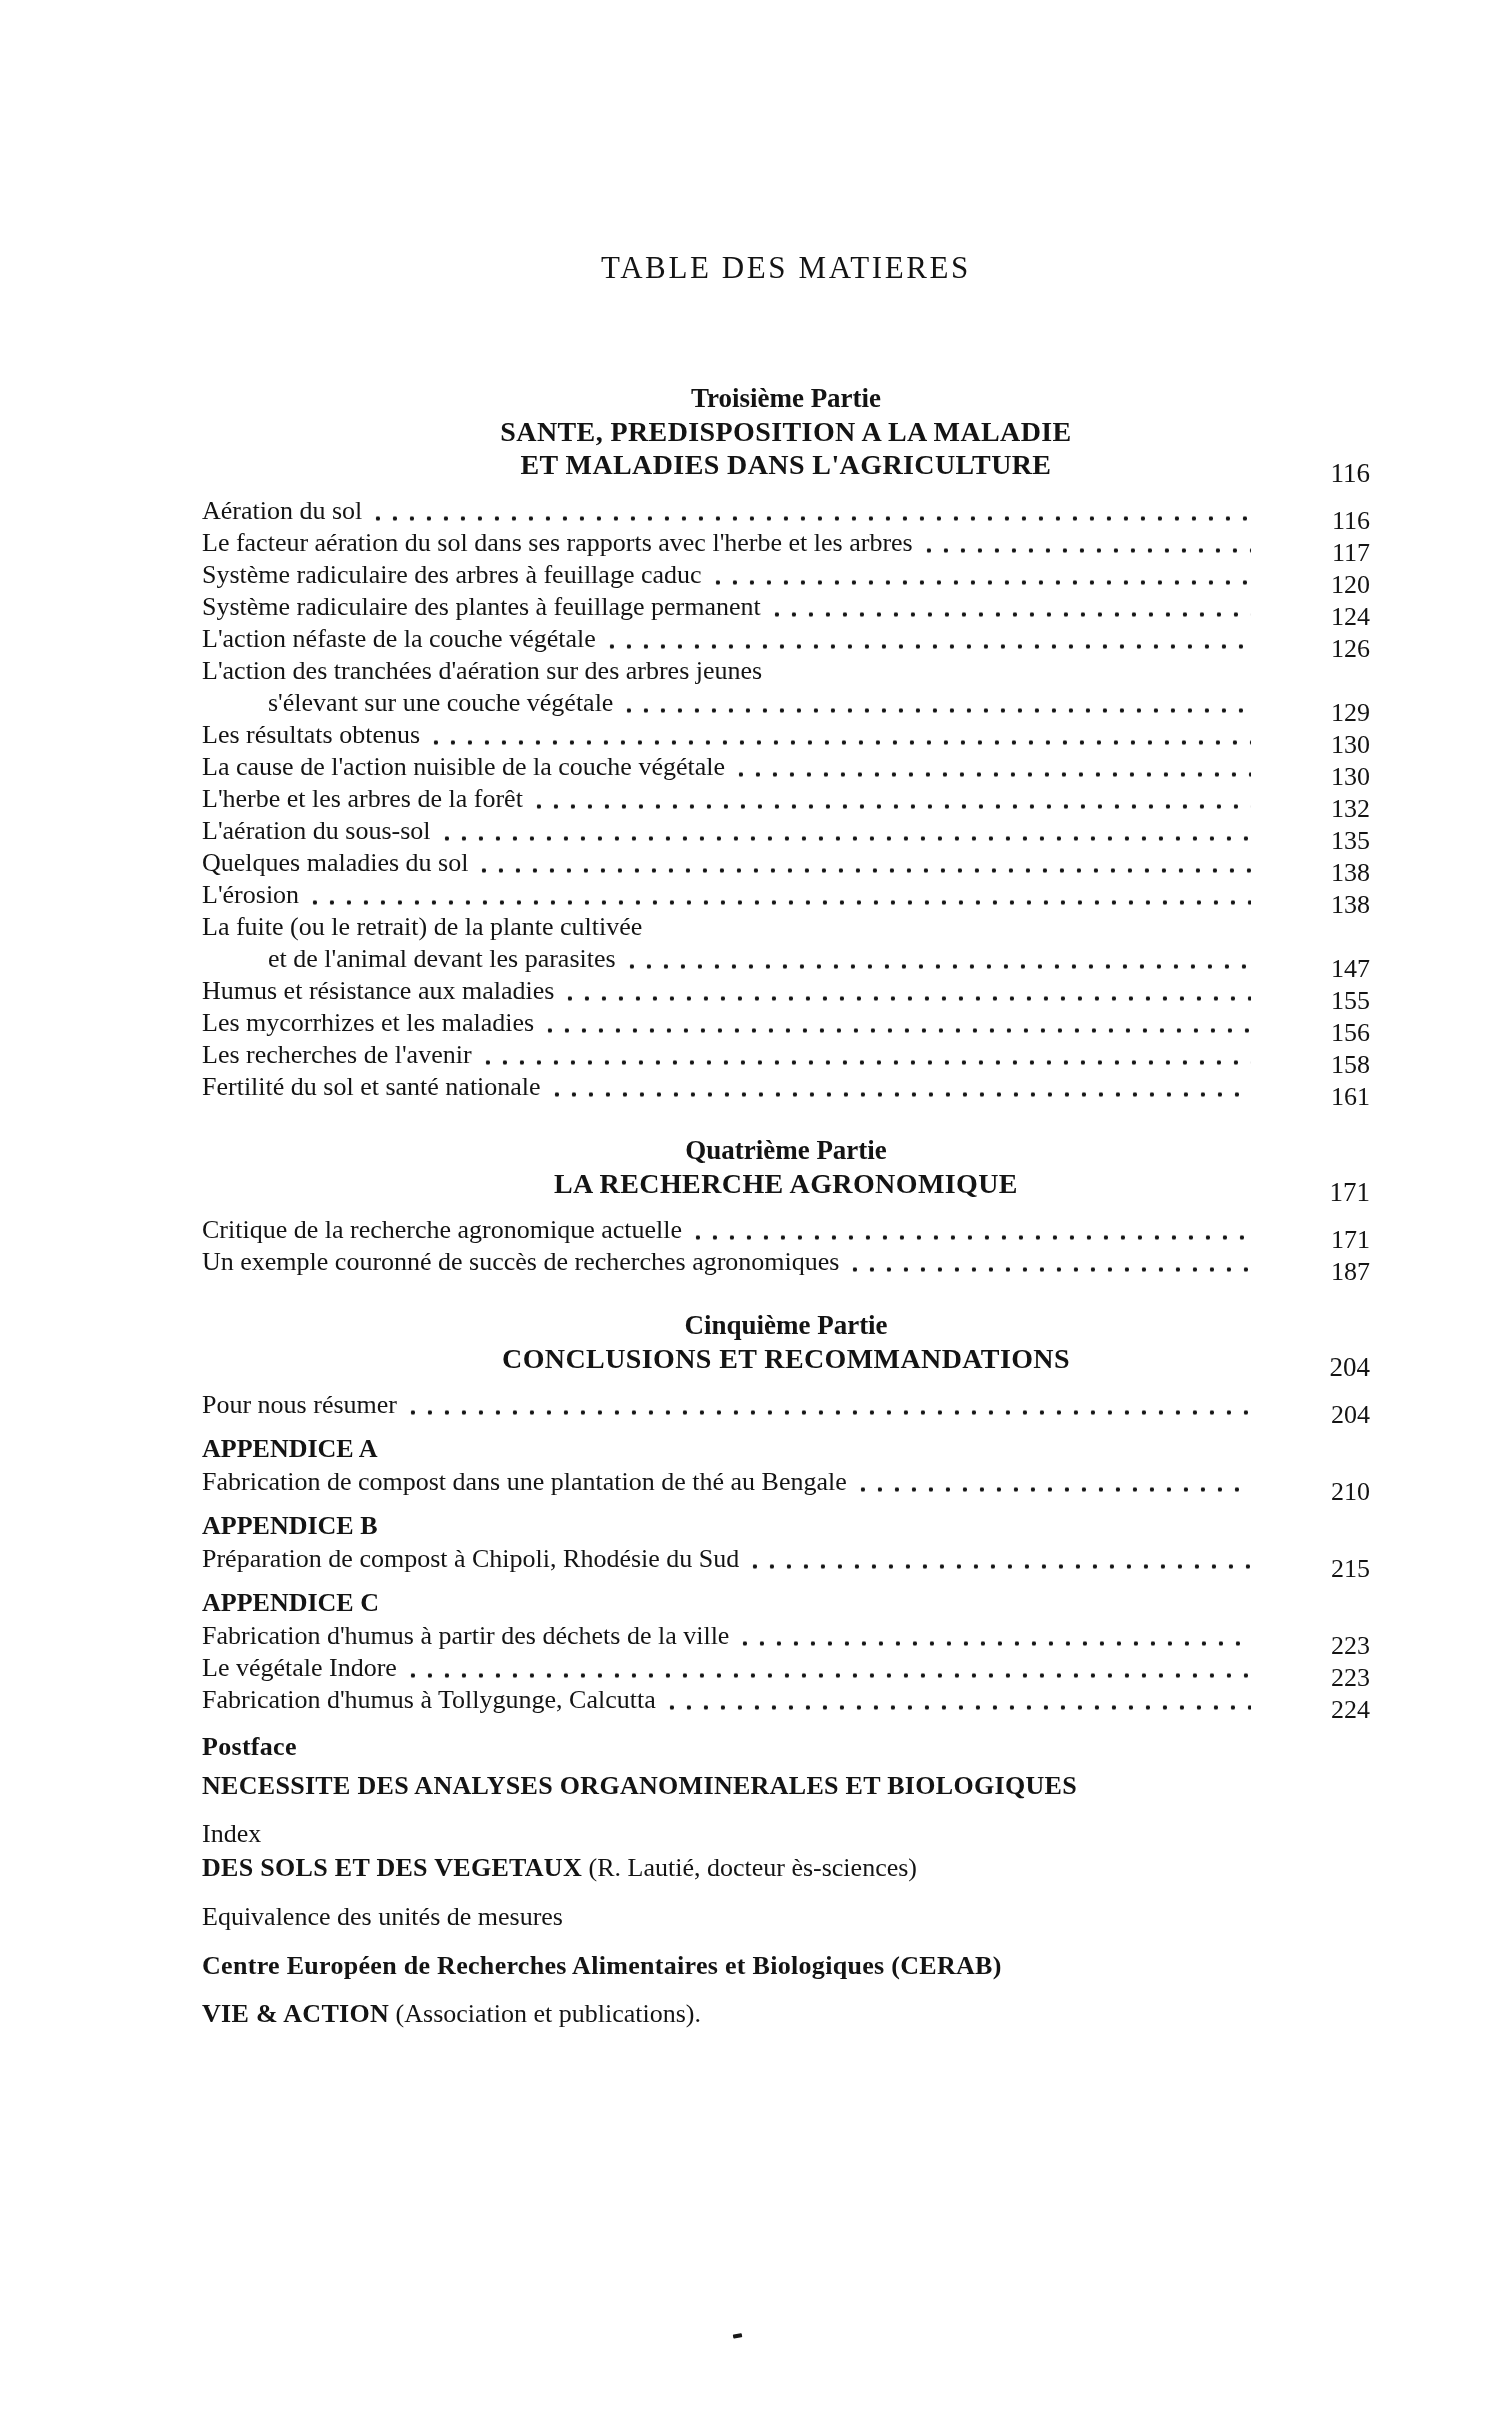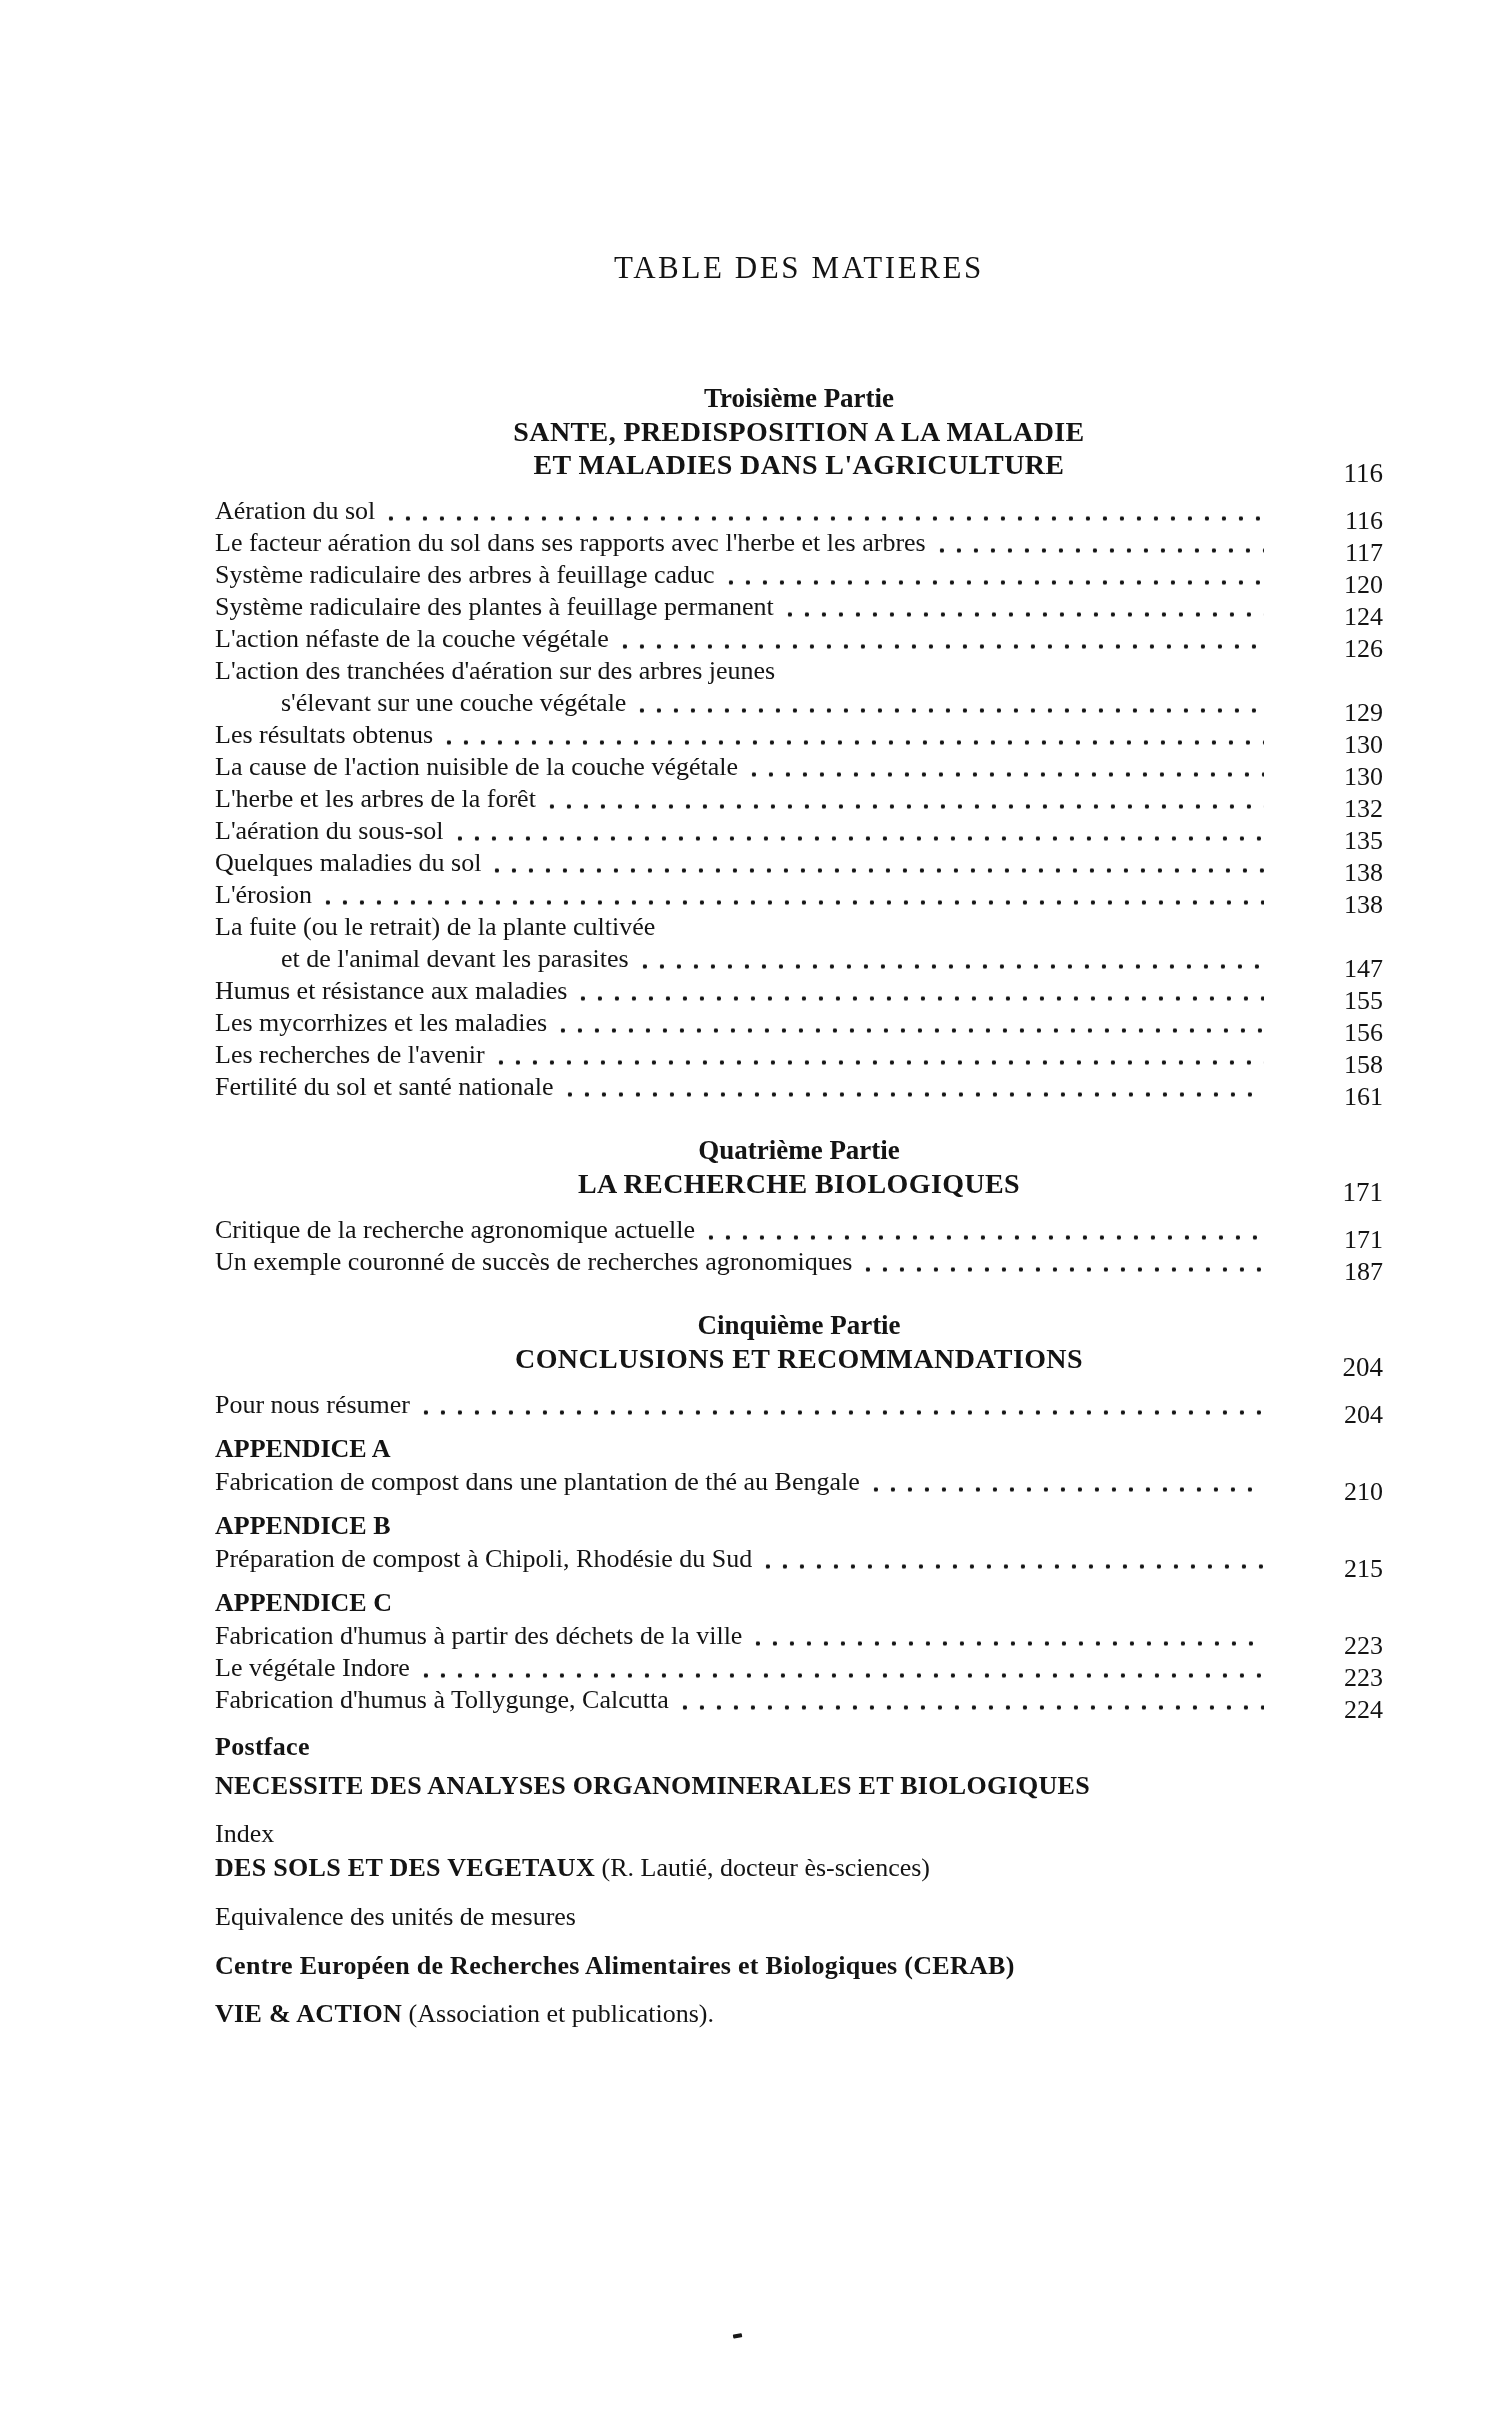--- a/index.html
+++ b/index.html
@@ -7,21 +7,21 @@
     width: 1511px; height: 2426px;
     background: #ffffff;
     color: #141414;
     font-family: "Liberation Serif", "DejaVu Serif", serif;
     position: relative;
     overflow: hidden;
   }
   .page { position: absolute; inset: 0; }
   .content {
     position: absolute;
-    left: 215px; top: 249px;
+    left: 202px; top: 249px;
     width: 1168px;
   }
   .doc-title {
     margin: 0 0 95px 0;
     width: 100%;
     text-align: center;
     font-size: 31px;
     font-weight: 400;
     letter-spacing: 2.6px;
     line-height: 38px;
@@ -194,21 +194,21 @@
           <span class="leader"></span>
           <span class="page-num">158</span>
         </div>
         <div class="b-entry">
           <span class="lbl">Fertilité du sol et santé nationale</span>
           <span class="leader"></span>
           <span class="page-num">161</span>
         </div>
         <div class="b-part">
           <div class="part-name">Quatrième Partie</div>
-          <div class="part-title-line">LA RECHERCHE BIOLOGIQUES</div>
+          <div class="part-title-line">LA RECHERCHE AGRONOMIQUE</div>
           <span class="part-page">171</span>
         </div>
         <div class="b-entry">
           <span class="lbl">Critique de la recherche agronomique actuelle</span>
           <span class="leader"></span>
           <span class="page-num">171</span>
         </div>
         <div class="b-entry">
           <span class="lbl">Un exemple couronné de succès de recherches agronomiques</span>
           <span class="leader"></span>

